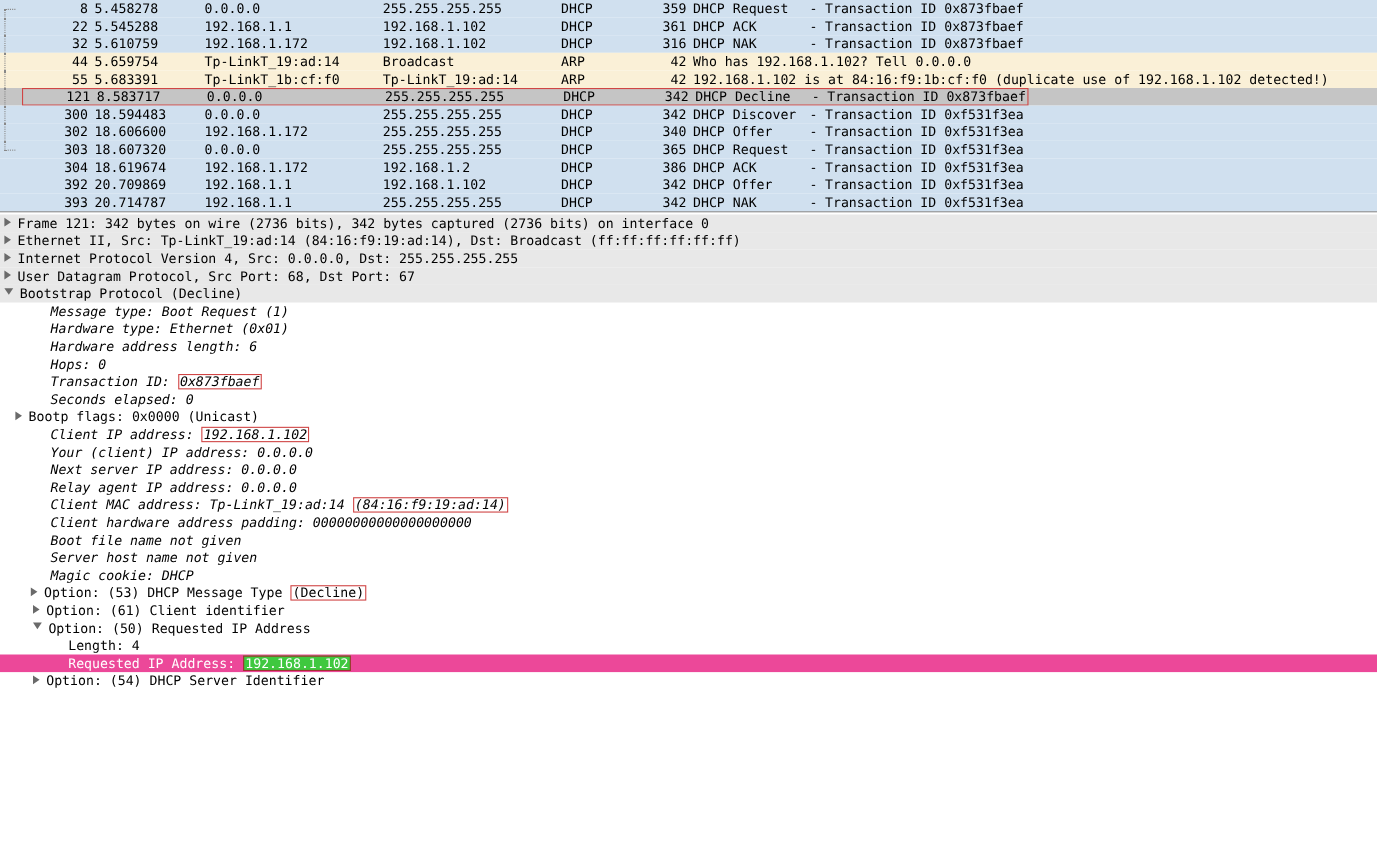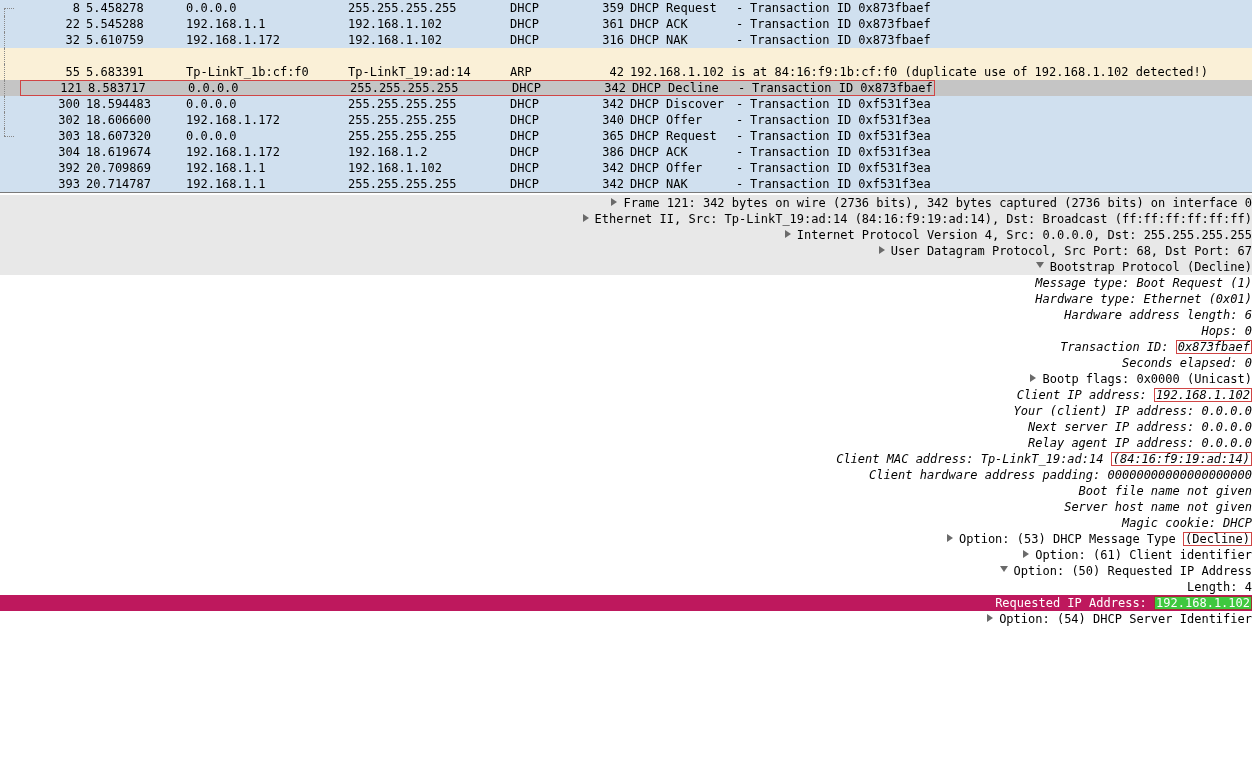--- a/index.html
+++ b/index.html
@@ -61,50 +61,50 @@
   .info-dash {display:inline-block;width:14px;}
   .info-rest {display:inline-block;}
   .bg-light {background:#d0e0ef;}
   .bg-cream {background:#faf0d7;}
   .bg-grey  {background:#c5c5c5;}
   
   .red-box{outline:1px solid #d04545;outline-offset:-1px;padding:0 2px;}
   
   .details{border-top:1px solid #7a7a7a;padding-top:2px;background:#fff;}
   .d-header{background:#e8e8e8;}
-  .d-line{height:16px;text-align:right;}
+  .d-line{height:16px;}
   .ind0{padding-left:4px;}
   .ind1{padding-left:46px;font-style:italic;}
   .ind2{padding-left:62px;}
   .tri{
     display:inline-block;width:0;height:0;margin-right:6px;
     vertical-align:1px;
   }
   .tri-right{
     border-top:4px solid transparent;
     border-bottom:4px solid transparent;
     border-left:6px solid #6a6a6a;
   }
   .tri-down{
     border-left:4px solid transparent;
     border-right:4px solid transparent;
     border-top:6px solid #6a6a6a;
     vertical-align:3px;
   }
-  .sel-green{background:#be185d;color:#fff;}
+  .sel-green{background:#ec4899;color:#fff;}
   .sel-green .red-box{outline-color:#a03030;background:#3fc83f;}
 </style>
 </head>
 <body>
 
 <div class="pkt-list" id="pkt-list">
     <div class="pkt-row bg-light"><span class="tree-col"><span class="tree-glyph tree-top"></span></span><span><span class="c-no">8</span><span class="c-time">5.458278</span><span class="c-src">0.0.0.0</span><span class="c-dst">255.255.255.255</span><span class="c-proto">DHCP</span><span class="c-len">359</span><span class="c-info"><span class="info-op">DHCP Request</span><span class="info-dash">-</span><span class="info-rest">Transaction ID 0x873fbaef</span></span></span></div>
     <div class="pkt-row bg-light"><span class="tree-col"><span class="tree-glyph tree-mid"></span></span><span><span class="c-no">22</span><span class="c-time">5.545288</span><span class="c-src">192.168.1.1</span><span class="c-dst">192.168.1.102</span><span class="c-proto">DHCP</span><span class="c-len">361</span><span class="c-info"><span class="info-op">DHCP ACK</span><span class="info-dash">-</span><span class="info-rest">Transaction ID 0x873fbaef</span></span></span></div>
     <div class="pkt-row bg-light"><span class="tree-col"><span class="tree-glyph tree-mid"></span></span><span><span class="c-no">32</span><span class="c-time">5.610759</span><span class="c-src">192.168.1.172</span><span class="c-dst">192.168.1.102</span><span class="c-proto">DHCP</span><span class="c-len">316</span><span class="c-info"><span class="info-op">DHCP NAK</span><span class="info-dash">-</span><span class="info-rest">Transaction ID 0x873fbaef</span></span></span></div>
-    <div class="pkt-row bg-cream"><span class="tree-col"><span class="tree-glyph tree-mid"></span></span></div>
+    <div class="pkt-row bg-cream"><span class="tree-col"><span class="tree-glyph tree-mid"></span></span><span><span class="c-no">44</span><span class="c-time">5.659754</span><span class="c-src">Tp-LinkT_19:ad:14</span><span class="c-dst">Broadcast</span><span class="c-proto">ARP</span><span class="c-len">42</span><span class="c-info">Who has 192.168.1.102? Tell 0.0.0.0</span></span></div>
     <div class="pkt-row bg-cream"><span class="tree-col"><span class="tree-glyph tree-mid"></span></span><span><span class="c-no">55</span><span class="c-time">5.683391</span><span class="c-src">Tp-LinkT_1b:cf:f0</span><span class="c-dst">Tp-LinkT_19:ad:14</span><span class="c-proto">ARP</span><span class="c-len">42</span><span class="c-info">192.168.1.102 is at 84:16:f9:1b:cf:f0 (duplicate use of 192.168.1.102 detected!)</span></span></div>
     <div class="pkt-row bg-grey"><span class="tree-col"><span class="tree-glyph tree-mid"></span></span><span class="red-box" style="display: inline-block;"><span class="c-no">121</span><span class="c-time">8.583717</span><span class="c-src">0.0.0.0</span><span class="c-dst">255.255.255.255</span><span class="c-proto">DHCP</span><span class="c-len">342</span><span class="c-info"><span class="info-op">DHCP Decline</span><span class="info-dash">-</span><span class="info-rest">Transaction ID 0x873fbaef</span></span></span></div>
     <div class="pkt-row bg-light"><span class="tree-col"><span class="tree-glyph tree-mid"></span></span><span><span class="c-no">300</span><span class="c-time">18.594483</span><span class="c-src">0.0.0.0</span><span class="c-dst">255.255.255.255</span><span class="c-proto">DHCP</span><span class="c-len">342</span><span class="c-info"><span class="info-op">DHCP Discover</span><span class="info-dash">-</span><span class="info-rest">Transaction ID 0xf531f3ea</span></span></span></div>
     <div class="pkt-row bg-light"><span class="tree-col"><span class="tree-glyph tree-mid"></span></span><span><span class="c-no">302</span><span class="c-time">18.606600</span><span class="c-src">192.168.1.172</span><span class="c-dst">255.255.255.255</span><span class="c-proto">DHCP</span><span class="c-len">340</span><span class="c-info"><span class="info-op">DHCP Offer</span><span class="info-dash">-</span><span class="info-rest">Transaction ID 0xf531f3ea</span></span></span></div>
     <div class="pkt-row bg-light"><span class="tree-col"><span class="tree-glyph tree-last"></span></span><span><span class="c-no">303</span><span class="c-time">18.607320</span><span class="c-src">0.0.0.0</span><span class="c-dst">255.255.255.255</span><span class="c-proto">DHCP</span><span class="c-len">365</span><span class="c-info"><span class="info-op">DHCP Request</span><span class="info-dash">-</span><span class="info-rest">Transaction ID 0xf531f3ea</span></span></span></div>
     <div class="pkt-row bg-light"><span class="tree-col"></span><span><span class="c-no">304</span><span class="c-time">18.619674</span><span class="c-src">192.168.1.172</span><span class="c-dst">192.168.1.2</span><span class="c-proto">DHCP</span><span class="c-len">386</span><span class="c-info"><span class="info-op">DHCP ACK</span><span class="info-dash">-</span><span class="info-rest">Transaction ID 0xf531f3ea</span></span></span></div>
     <div class="pkt-row bg-light"><span class="tree-col"></span><span><span class="c-no">392</span><span class="c-time">20.709869</span><span class="c-src">192.168.1.1</span><span class="c-dst">192.168.1.102</span><span class="c-proto">DHCP</span><span class="c-len">342</span><span class="c-info"><span class="info-op">DHCP Offer</span><span class="info-dash">-</span><span class="info-rest">Transaction ID 0xf531f3ea</span></span></span></div>
     <div class="pkt-row bg-light"><span class="tree-col"></span><span><span class="c-no">393</span><span class="c-time">20.714787</span><span class="c-src">192.168.1.1</span><span class="c-dst">255.255.255.255</span><span class="c-proto">DHCP</span><span class="c-len">342</span><span class="c-info"><span class="info-op">DHCP NAK</span><span class="info-dash">-</span><span class="info-rest">Transaction ID 0xf531f3ea</span></span></span></div>
   </div>
 
@@ -126,21 +126,21 @@
   </div>
 
   <div class="d-line ind1"><span>Message type: Boot Request (1)</span></div>
   <div class="d-line ind1"><span>Hardware type: Ethernet (0x01)</span></div>
   <div class="d-line ind1"><span>Hardware address length: 6</span></div>
   <div class="d-line ind1"><span>Hops: 0</span></div>
   <div class="d-line ind1">
     <span>Transaction ID: </span><span class="red-box">0x873fbaef</span>
   </div>
   <div class="d-line ind1"><span>Seconds elapsed: 0</span></div>
-  <div class="d-line" style="padding-left:24px">
+  <div class="d-line" style="padding-left:14px">
     <span class="tri tri-right"></span><span>Bootp flags: 0x0000 (Unicast)</span>
   </div>
   <div class="d-line ind1">
     <span>Client IP address: </span><span class="red-box">192.168.1.102</span>
   </div>
   <div class="d-line ind1"><span>Your (client) IP address: 0.0.0.0</span></div>
   <div class="d-line ind1"><span>Next server IP address: 0.0.0.0</span></div>
   <div class="d-line ind1"><span>Relay agent IP address: 0.0.0.0</span></div>
   <div class="d-line ind1">
     <span>Client MAC address: Tp-LinkT_19:ad:14 </span><span class="red-box">(84:16:f9:19:ad:14)</span>

